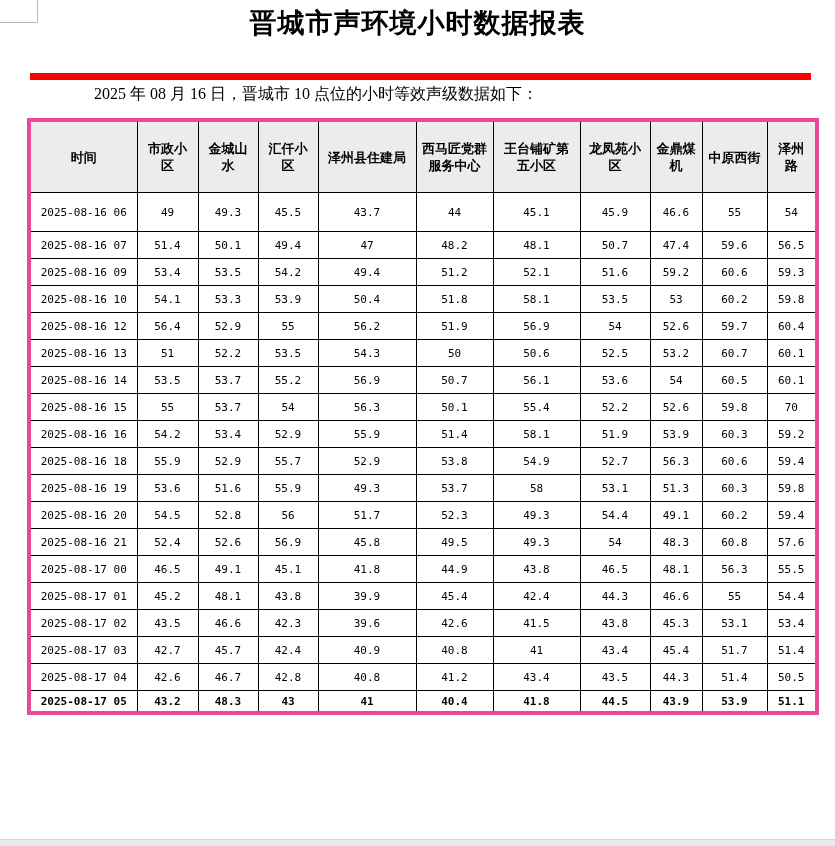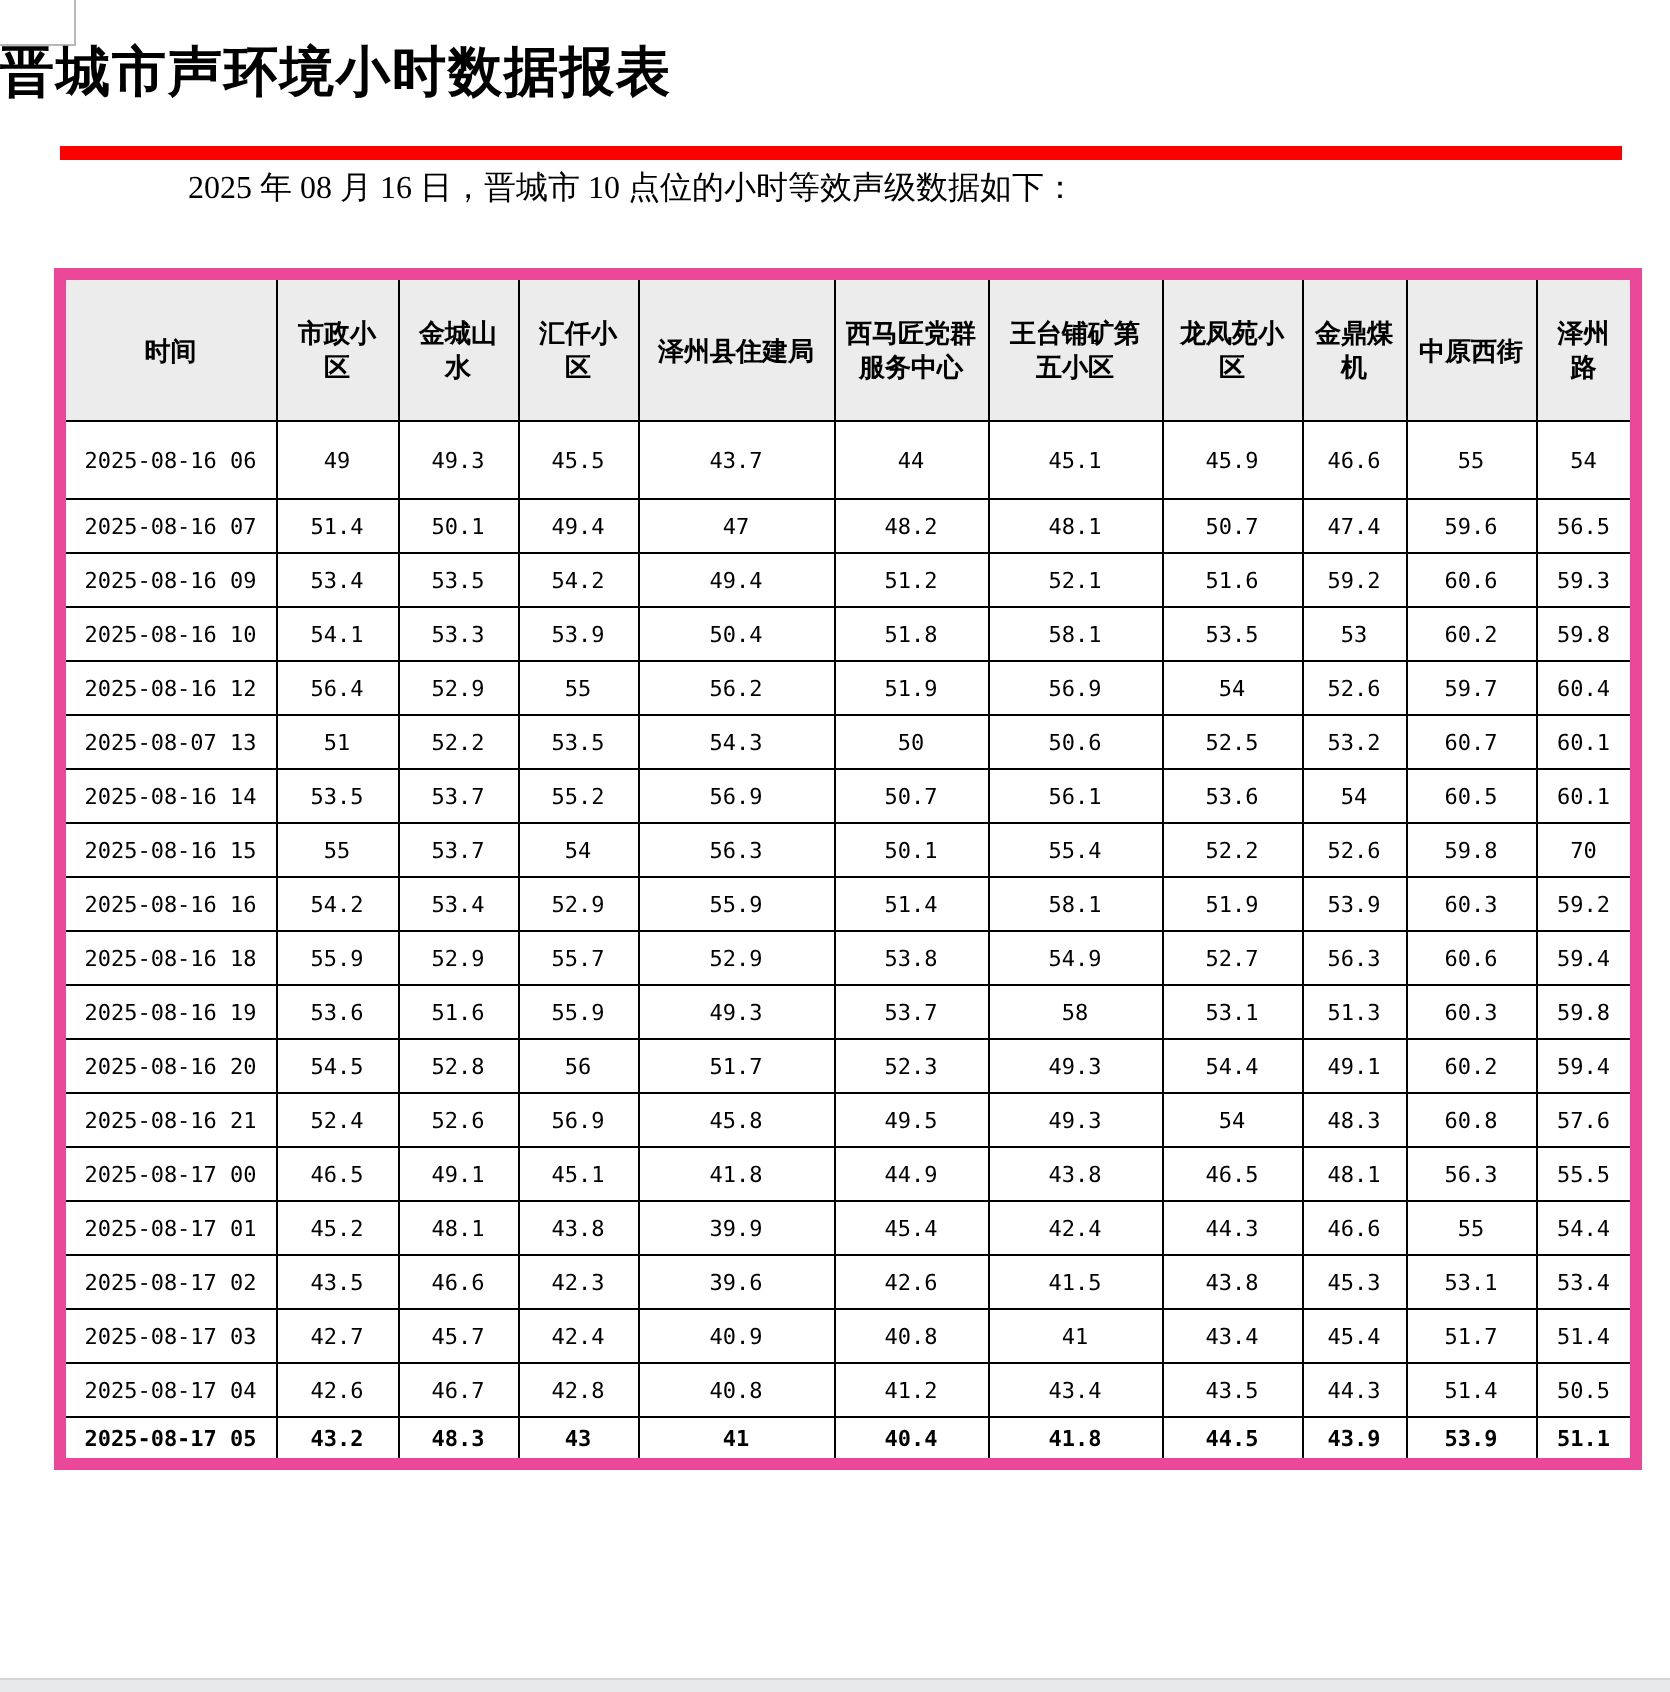--- a/index.html
+++ b/index.html
@@ -20,23 +20,24 @@
     left: 0;
     top: 0;
     width: 37px;
     height: 22px;
     border-right: 1px solid #b8b8b8;
     border-bottom: 1px solid #b8b8b8;
     background: #ffffff;
   }
   .page-title {
     position: absolute;
-    top: 18px;
+    top: 5px;
     left: 0;
     width: 100%;
+    text-align: center;
     font-size: 27px;
     font-weight: bold;
     letter-spacing: 1px;
     font-family: "Liberation Sans", sans-serif;
   }
   .accent-bar {
     position: absolute;
     left: 30px;
     top: 73px;
     width: 781px;
@@ -47,24 +48,24 @@
     position: absolute;
     left: 58px;
     top: 84px;
     font-size: 16px;
     font-family: "Liberation Serif", serif;
     margin-left: 36px;
   }
   .report-table {
     position: absolute;
     left: 27px;
-    top: 134px;
+    top: 118px;
     border-collapse: collapse;
     table-layout: fixed;
-    border: 6px solid #ec4899;
+    border: 4px solid #ec4899;
   }
   .report-table th, .report-table td {
     border: 1px solid #000000;
     text-align: center;
     vertical-align: middle;
     overflow: hidden;
   }
   .report-table th {
     background: var(--header-bg, #ececec);
     font-size: 13px;
@@ -209,21 +210,21 @@
         <td>55</td>
         <td>56.2</td>
         <td>51.9</td>
         <td>56.9</td>
         <td>54</td>
         <td>52.6</td>
         <td>59.7</td>
         <td>60.4</td>
       </tr>
       <tr>
-        <td>2025-08-07 13</td>
+        <td>2025-08-16 13</td>
         <td>51</td>
         <td>52.2</td>
         <td>53.5</td>
         <td>54.3</td>
         <td>50</td>
         <td>50.6</td>
         <td>52.5</td>
         <td>53.2</td>
         <td>60.7</td>
         <td>60.1</td>

